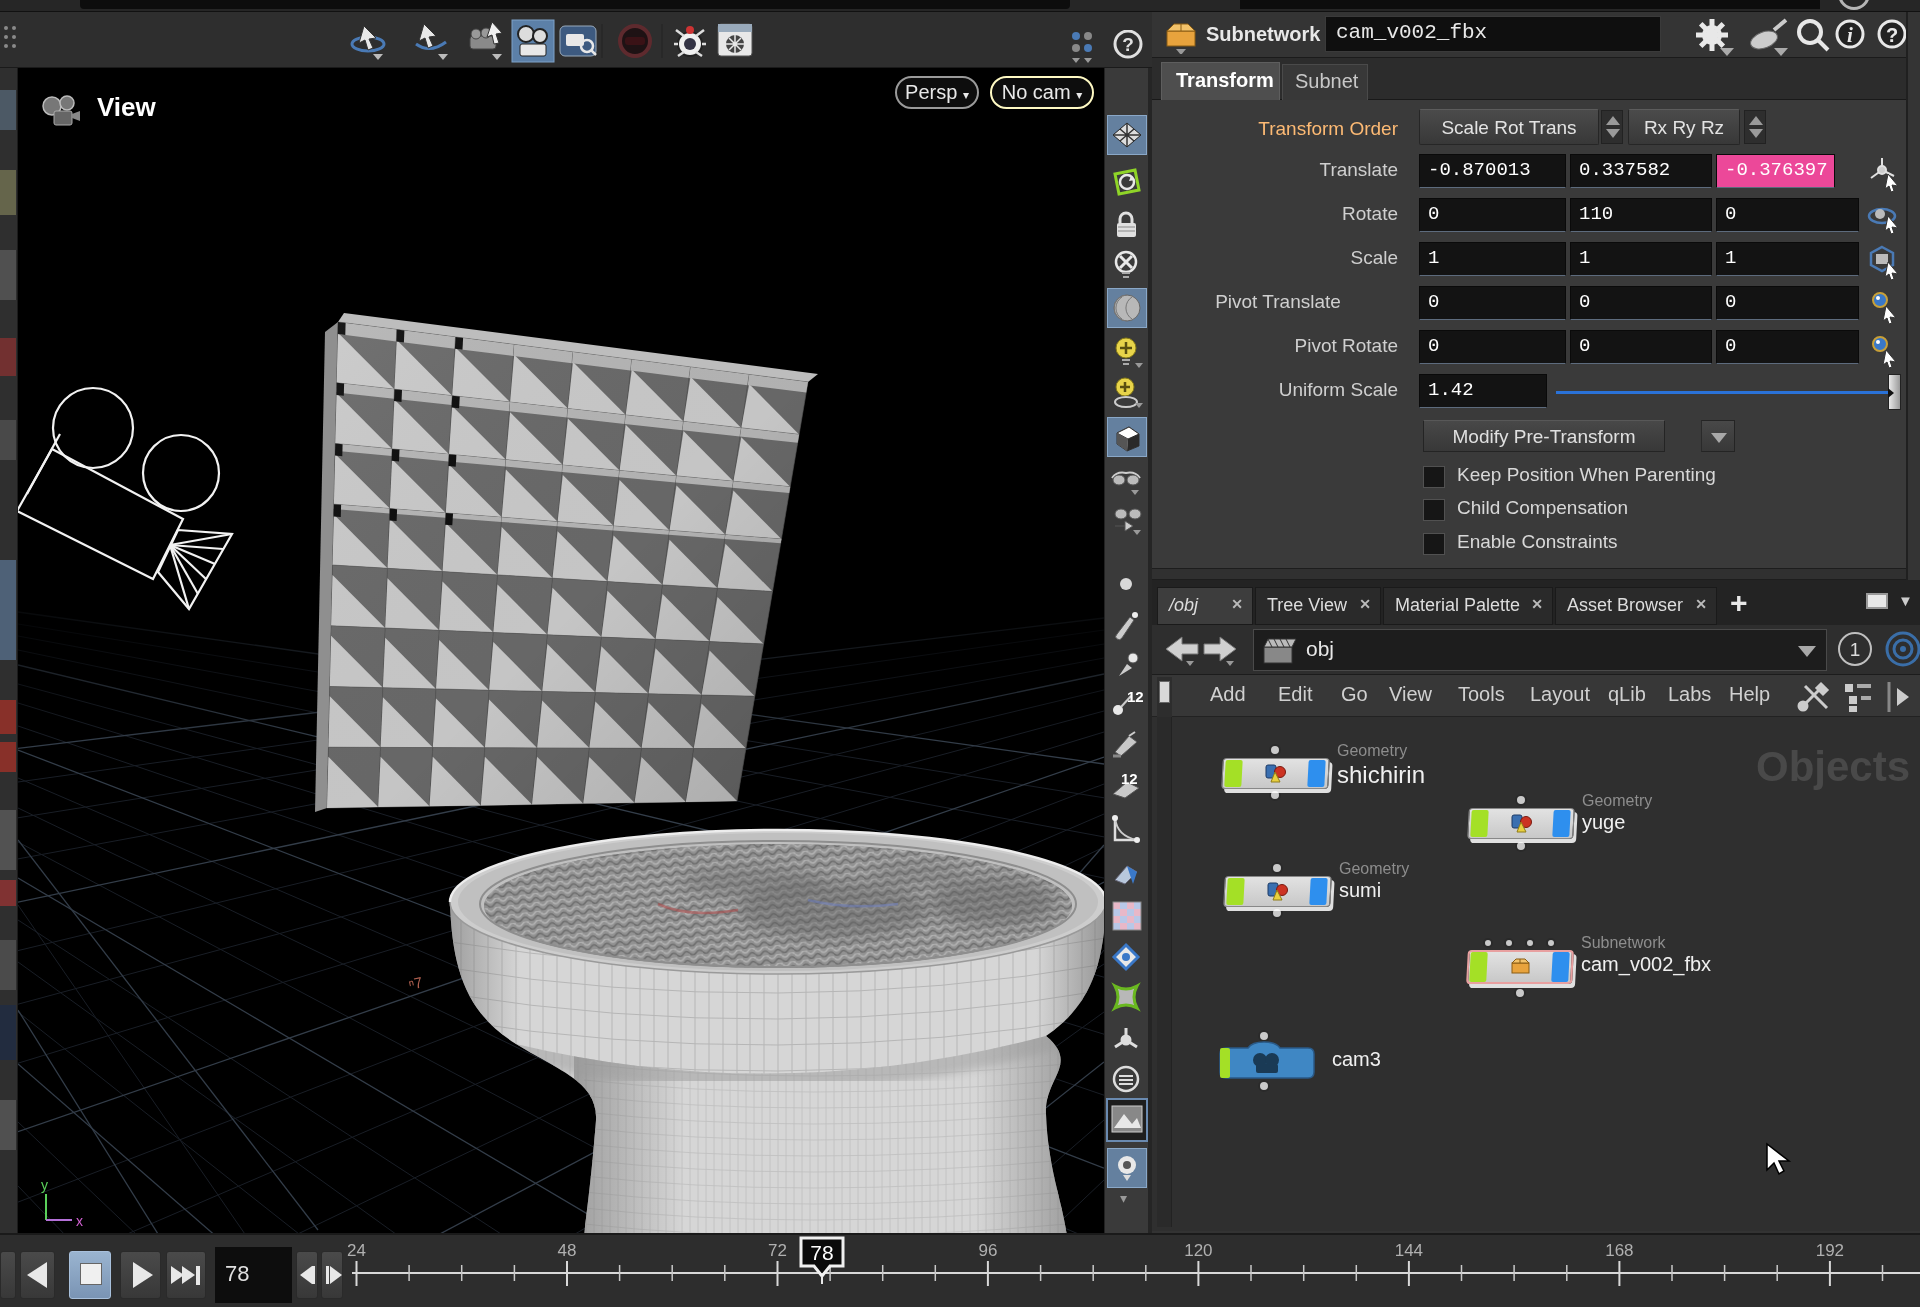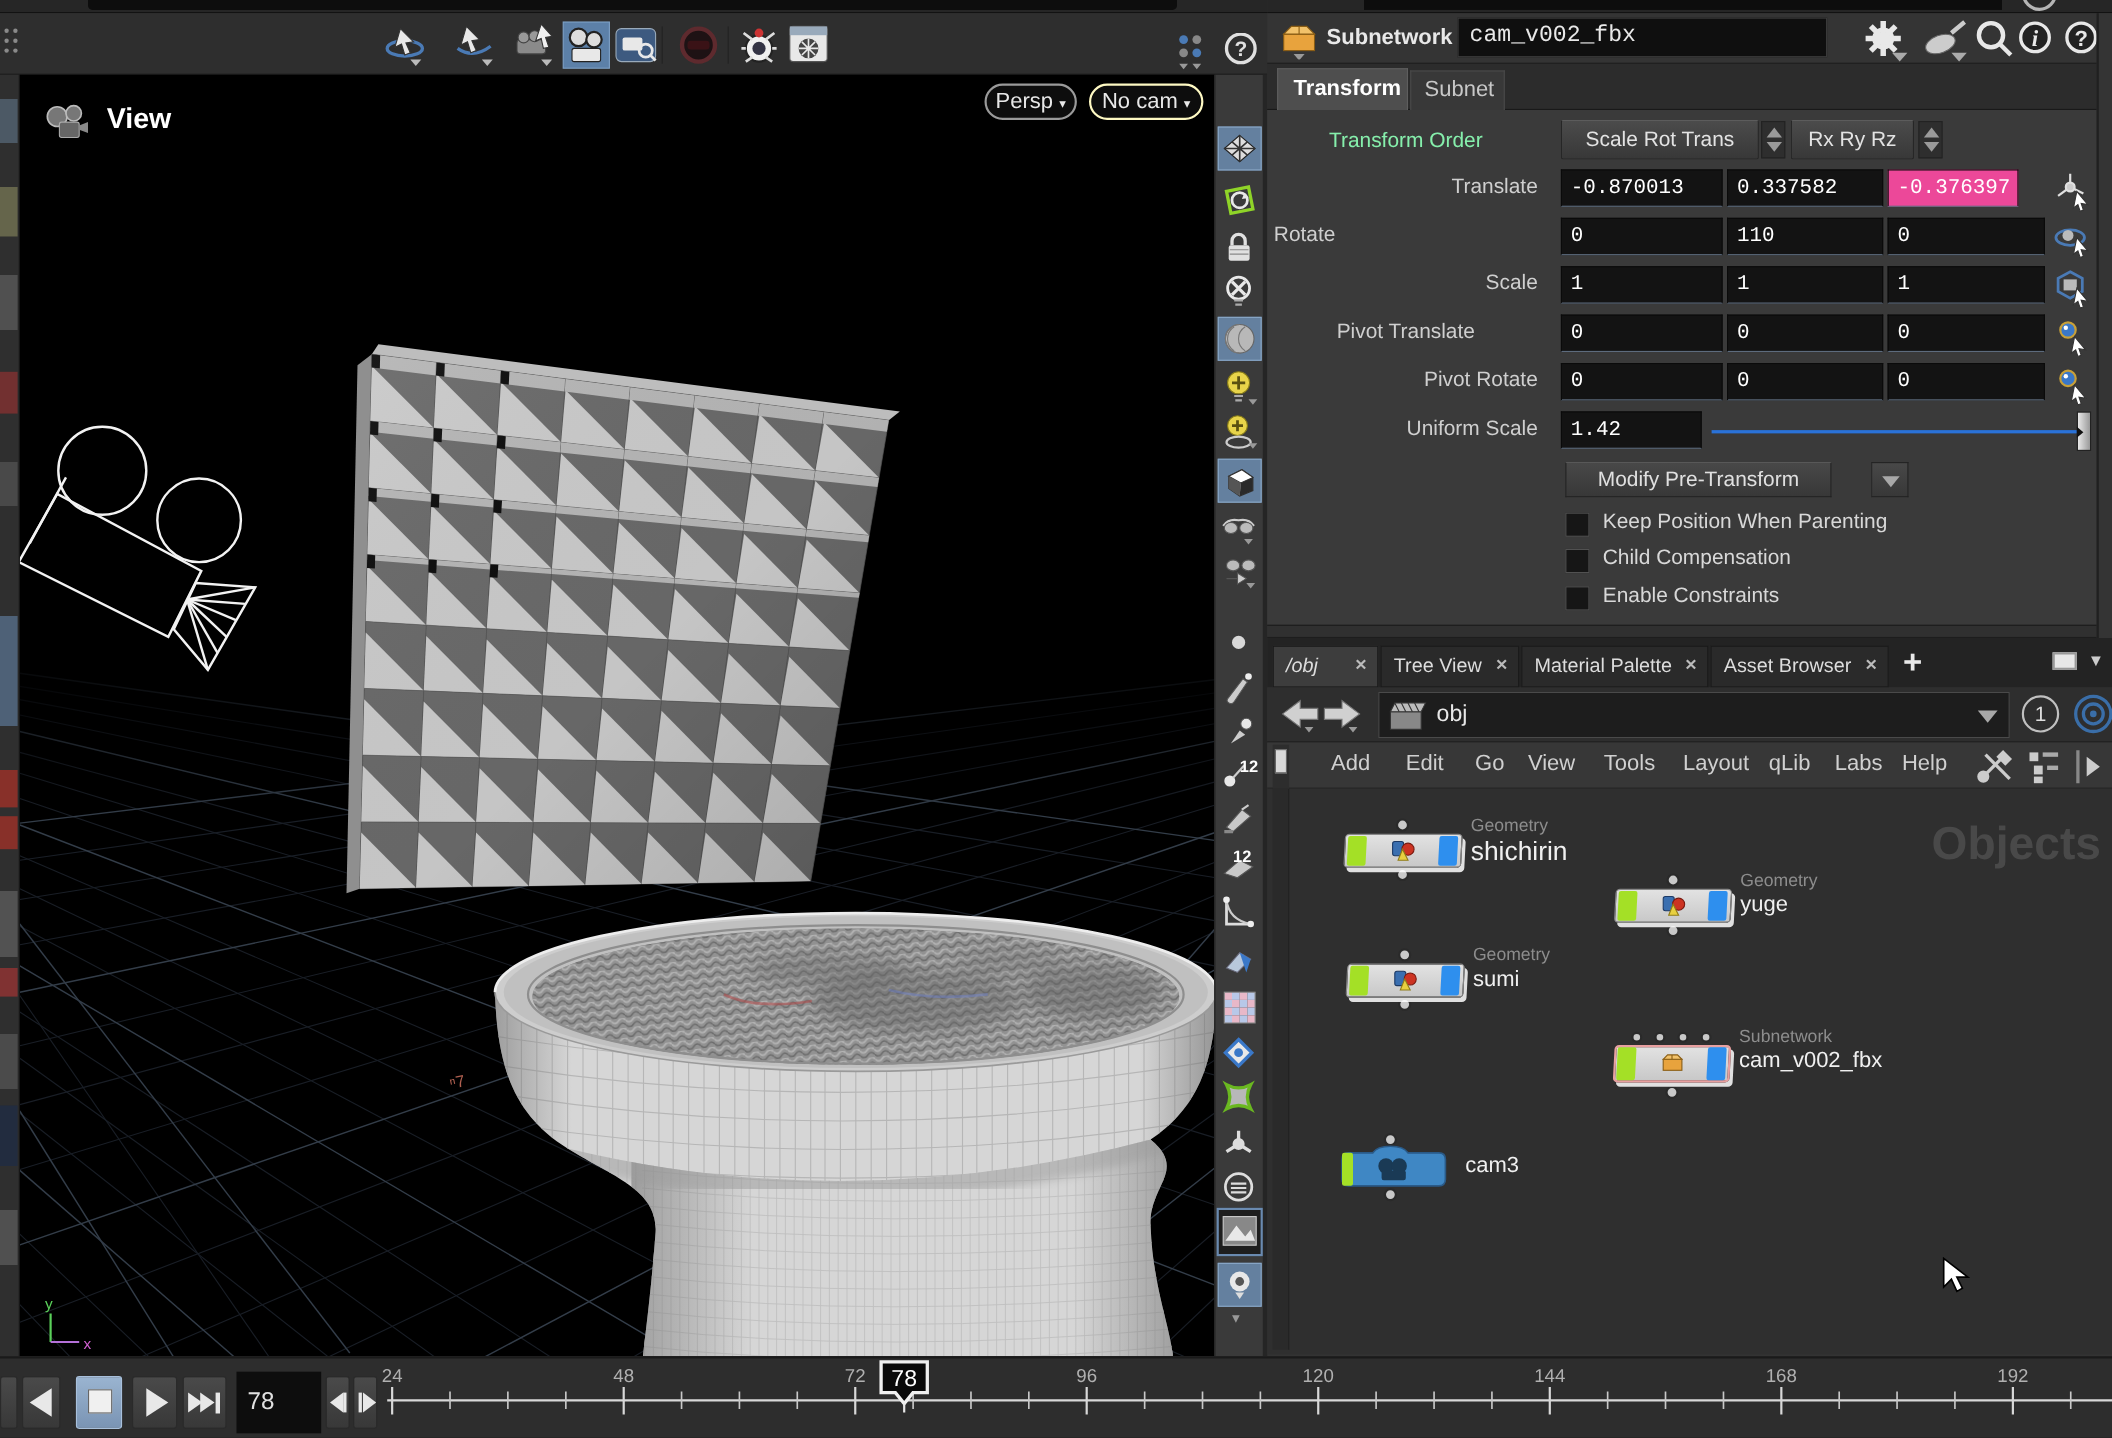--- a/index.html
+++ b/index.html
@@ -745,42 +745,42 @@
     </g>
 </svg>
 <div class="abs " style="left:1152px;top:58px;width:768px;height:42px;background:#2c2c2c;border-bottom:1px solid #191919;"></div>
 <div class="abs " style="left:1161px;top:62px;width:119px;height:38px;background:#4e4e4e;border:1px solid #5e5e5e;border-bottom:none;">
     <span style="font-size:20px;font-weight:bold;color:#fff;position:absolute;left:14px;top:6px">Transform</span>
   </div>
 <div class="abs " style="left:1282px;top:64px;width:86px;height:36px;background:#383838;border:1px solid #4a4a4a;border-bottom:none;">
     <span style="font-size:20px;color:#c8c8c8;position:absolute;left:12px;top:5px">Subnet</span>
   </div>
 <div class="abs " style="left:1152px;top:100px;width:768px;height:468px;background:#3a3a3a;"></div>
-<div class="abs" style="left:1158px;top:118px;font-size:19px;color:#86efac;text-align:center;width:240px">Transform Order</div>
+<div class="abs" style="left:1158px;top:118px;font-size:19px;color:#fdba74;text-align:right;width:240px">Transform Order</div>
 <div class="abs " style="left:1419px;top:109px;width:180px;height:36px;background:linear-gradient(#4b4b4b,#383838);border:1px solid #262626;border-top:1px solid #5c5c5c;border-radius:2px;text-align:center;"><span style="font-size:19px;color:#e3e3e3;line-height:36px">Scale Rot Trans</span></div>
 <div class="abs " style="left:1601px;top:110px;width:22px;height:34px;background:#2e2e2e;border:1px solid #222;">
     <div style="position:absolute;left:4px;top:5px;width:0;height:0;border-left:7px solid transparent;border-right:7px solid transparent;border-bottom:9px solid #9a9a9a"></div>
     <div style="position:absolute;left:4px;bottom:5px;width:0;height:0;border-left:7px solid transparent;border-right:7px solid transparent;border-top:9px solid #9a9a9a"></div>
   </div>
 <div class="abs " style="left:1628px;top:109px;width:112px;height:36px;background:linear-gradient(#4b4b4b,#383838);border:1px solid #262626;border-top:1px solid #5c5c5c;border-radius:2px;text-align:center;"><span style="font-size:19px;color:#e3e3e3;line-height:36px">Rx Ry Rz</span></div>
 <div class="abs " style="left:1744px;top:110px;width:22px;height:34px;background:#2e2e2e;border:1px solid #222;">
     <div style="position:absolute;left:4px;top:5px;width:0;height:0;border-left:7px solid transparent;border-right:7px solid transparent;border-bottom:9px solid #9a9a9a"></div>
     <div style="position:absolute;left:4px;bottom:5px;width:0;height:0;border-left:7px solid transparent;border-right:7px solid transparent;border-top:9px solid #9a9a9a"></div>
   </div>
 <div class="abs" style="left:1158px;top:159px;font-size:19px;color:#cfcfcf;text-align:right;width:240px">Translate</div>
 <div class="abs " style="left:1419px;top:154px;width:147px;height:34px;background:#131313;border:1px solid #0a0a0a;border-bottom:1px solid #5d6b7d;">
     <span style="font-family:'Liberation Mono',monospace;font-size:19px;color:#fff;position:absolute;left:8px;top:4px">-0.870013</span>
   </div>
 <div class="abs " style="left:1570px;top:154px;width:142px;height:34px;background:#131313;border:1px solid #0a0a0a;border-bottom:1px solid #5d6b7d;">
     <span style="font-family:'Liberation Mono',monospace;font-size:19px;color:#fff;position:absolute;left:8px;top:4px">0.337582</span>
   </div>
 <div class="abs " style="left:1716px;top:154px;width:119px;height:34px;background:#ec4899;border:1px solid #0a0a0a;border-bottom:1px solid #5d6b7d;">
     <span style="font-family:'Liberation Mono',monospace;font-size:19px;color:#fff;position:absolute;left:8px;top:4px">-0.376397</span>
   </div>
-<div class="abs" style="left:1158px;top:203px;font-size:19px;color:#cfcfcf;width:240px">Rotate</div>
+<div class="abs" style="left:1158px;top:203px;font-size:19px;color:#cfcfcf;text-align:right;width:240px">Rotate</div>
 <div class="abs " style="left:1419px;top:198px;width:147px;height:34px;background:#131313;border:1px solid #0a0a0a;border-bottom:1px solid #5d6b7d;">
     <span style="font-family:'Liberation Mono',monospace;font-size:19px;color:#fff;position:absolute;left:8px;top:4px">0</span>
   </div>
 <div class="abs " style="left:1570px;top:198px;width:142px;height:34px;background:#131313;border:1px solid #0a0a0a;border-bottom:1px solid #5d6b7d;">
     <span style="font-family:'Liberation Mono',monospace;font-size:19px;color:#fff;position:absolute;left:8px;top:4px">110</span>
   </div>
 <div class="abs " style="left:1716px;top:198px;width:143px;height:34px;background:#131313;border:1px solid #0a0a0a;border-bottom:1px solid #5d6b7d;">
     <span style="font-family:'Liberation Mono',monospace;font-size:19px;color:#fff;position:absolute;left:8px;top:4px">0</span>
   </div>
 <div class="abs" style="left:1158px;top:247px;font-size:19px;color:#cfcfcf;text-align:right;width:240px">Scale</div>

